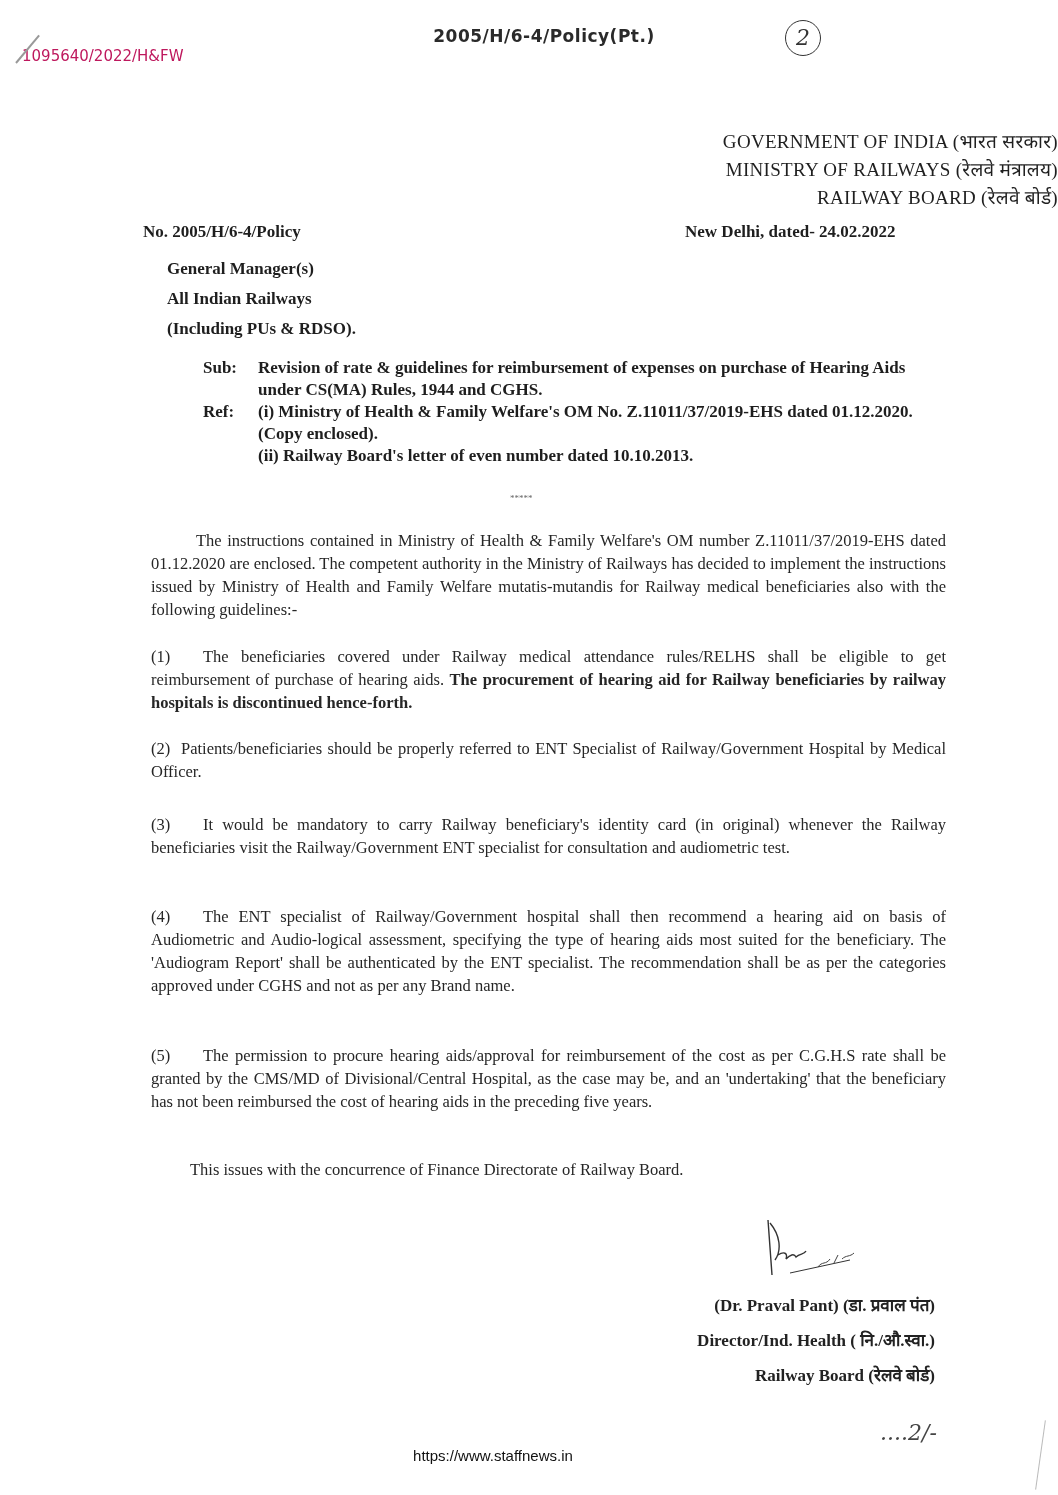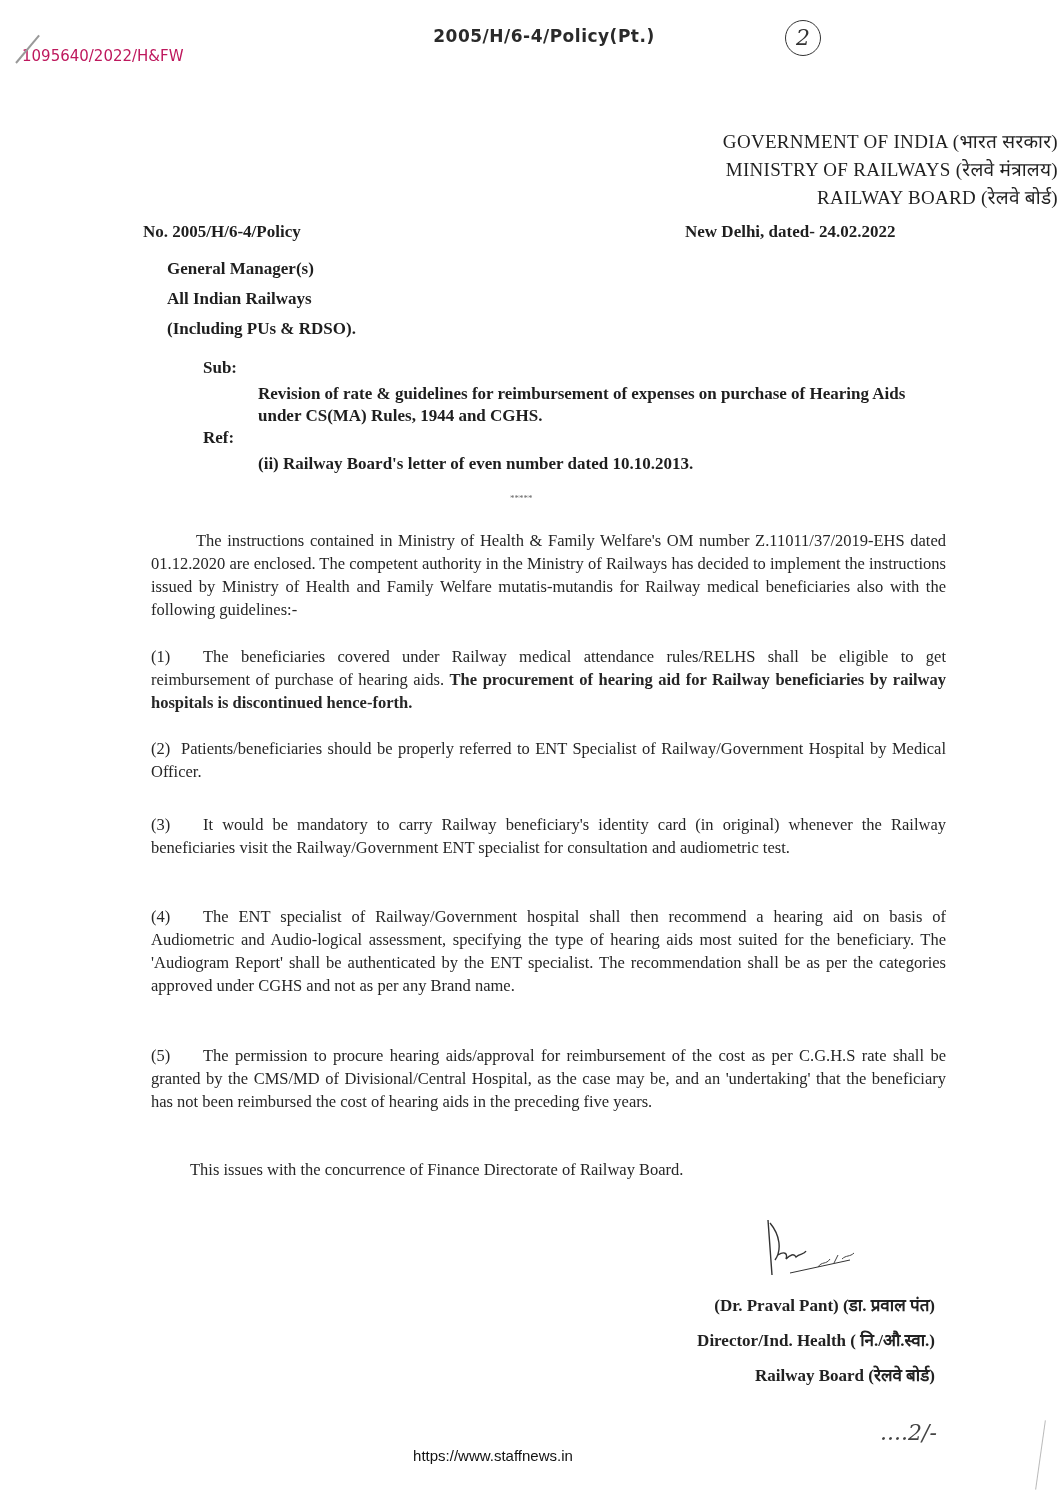--- a/index.html
+++ b/index.html
@@ -25,21 +25,21 @@
     left: 16px; top: 62px; width: 36px; height: 2px; background: #999; transform: rotate(-50deg); transform-origin: left center;
   }
   .header-block { left: 0; top: 128px; width: 1058px; text-align: right; padding-left: 30px; box-sizing: border-box; }
   .header-line { font-size: 19px; line-height: 28px; letter-spacing: 0.3px; color: #1f1f1f; }
   .ref-no { left: 143px; top: 222px; font-size: 17px; font-weight: bold; }
   .dated { left: 665px; top: 222px; font-size: 17px; font-weight: bold; margin-left: 20px; }
   .addressee { left: 143px; top: 254px; font-size: 17px; font-weight: bold; line-height: 30px; margin-left: 24px; }
   .subref { left: 203px; top: 357px; width: 740px; font-size: 17px; font-weight: bold; line-height: 22px; }
   .subref .row { display: flex; }
   .subref .lbl { width: 55px; flex: 0 0 55px; }
-  .subref .txt { flex: 1; margin-top: 26px; }
+  .subref .txt { flex: 1; }
   .stars { left: 510px; top: 493px; font-size: 9px; color: #666; letter-spacing: 0; }
   .para {
     left: 145px; width: 795px; font-size: 16.5px; line-height: 23px; text-align: justify; color: #262626; margin-left: 6px;
   }
   .para .num { display: inline-block; width: 52px; }
   .intro { top: 529px; text-indent: 45px; }
   .p1 { top: 645px; }
   .p2 { top: 737px; }
   .p3 { top: 813px; }
   .p4 { top: 905px; }
@@ -78,20 +78,21 @@
 </div>
 
 <div class="abs subref">
   <div class="row">
     <span class="lbl">Sub:</span>
     <span class="txt">Revision of rate &amp; guidelines for reimbursement of expenses on purchase of Hearing Aids under CS(MA) Rules, 1944 and CGHS.</span>
   </div>
   <div class="row">
     <span class="lbl">Ref:</span>
     <span class="txt">
+      <div>(i) Ministry of Health &amp; Family Welfare's OM No. Z.11011/37/2019-EHS dated 01.12.2020. (Copy enclosed).</div>
       <div>(ii) Railway Board's letter of even number dated 10.10.2013.</div>
     </span>
   </div>
 </div>
 
 <div class="abs stars">*****</div>
 
 <div class="abs para intro">The instructions contained in Ministry of Health &amp; Family Welfare's OM number Z.11011/37/2019-EHS dated 01.12.2020 are enclosed. The competent authority in the Ministry of Railways has decided to implement the instructions issued by Ministry of Health and Family Welfare mutatis-mutandis for Railway medical beneficiaries also with the following guidelines:-</div>
 
 <div class="abs para p1">

